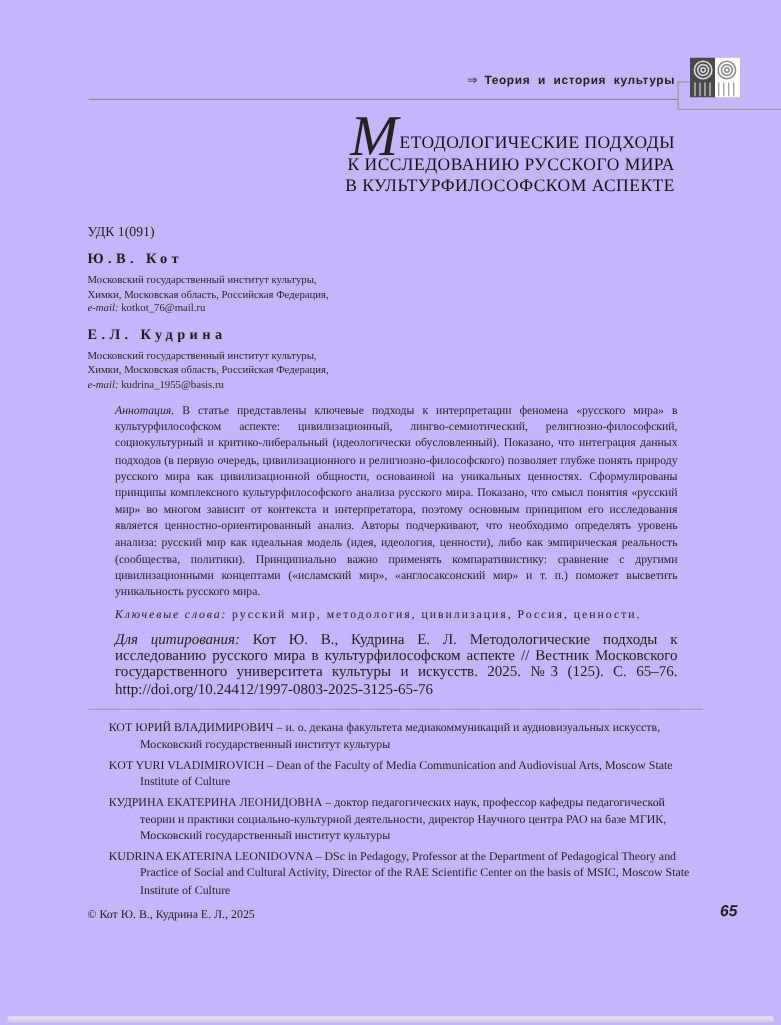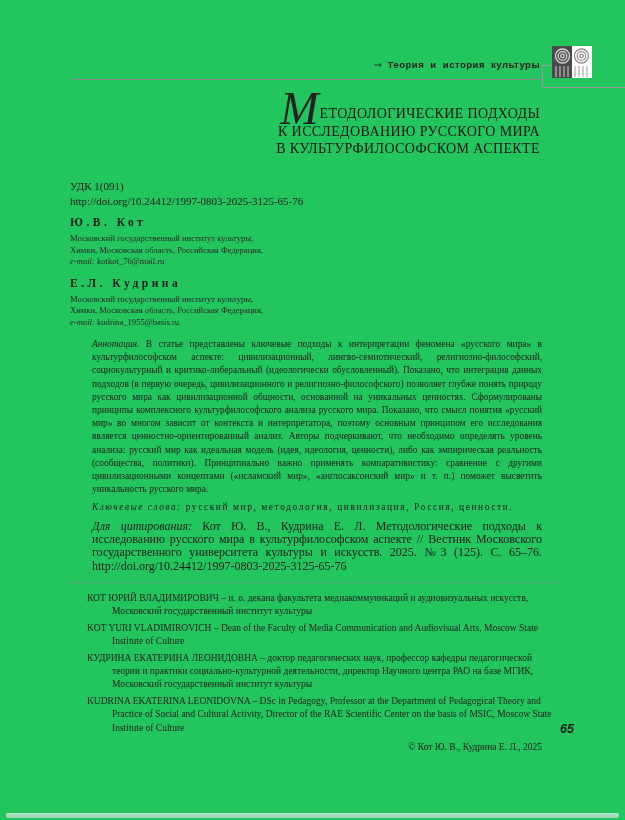--- a/index.html
+++ b/index.html
@@ -1,19 +1,19 @@
 <!DOCTYPE html>
 <html><head>
 <meta charset="utf-8">
 <style>
   html,body{margin:0;padding:0;background:#ffffff;}
   .page{
     position:relative;
     width:625px;height:820px;
-    background:#22c55e;
+    background:#c4b5fd;
     font-family:"Liberation Serif","DejaVu Serif",serif;
     color:#1d1d1d;
     overflow:hidden;
   }
   
   .journal-header{
     position:absolute;top:59px;left:70px;width:470px;
     text-align:right;
     font-family:"Liberation Sans","DejaVu Sans",sans-serif;
     font-weight:bold;font-size:9.5px;letter-spacing:.5px;word-spacing:3px;
@@ -68,27 +68,27 @@
   .dotted-sep{
     border:none;border-top:1.5px dotted #8b8b8b;
     margin:0 0 9px 0;height:0;
   }
   .bio{
     font-size:9.5px;line-height:13.2px;
     margin:0 0 3.5px 17px;padding-left:25px;text-indent:-25px;
     text-align:left;color:#1f1f1f;
   }
   .copyright{
-    font-size:9.5px;text-align:right;margin:7px 20px 0 0;
+    font-size:9.5px;text-align:left;margin:7px 20px 0 0;
   }
   
   .page-number{
     position:absolute;top:722px;left:560px;width:30px;
     font-family:"Liberation Sans","DejaVu Sans",sans-serif;
-    font-weight:bold;font-style:italic;font-size:12.5px;text-align:left;
+    font-weight:bold;font-style:italic;font-size:12.5px;text-align:right;
   }
   
   .page-edge-shadow{
     position:absolute;left:6px;right:6px;bottom:2px;height:5px;
     background:linear-gradient(to bottom,#ffffff,#d6d6d6);
     opacity:.65;border-radius:2px;
   }
 </style>
 </head>
 <body>
@@ -134,21 +134,20 @@
 
   <div class="title-block">
     <div class="title-line1"><span class="title-initial">М</span><span>ЕТОДОЛОГИЧЕСКИЕ ПОДХОДЫ</span></div>
     <div>К ИССЛЕДОВАНИЮ РУССКОГО МИРА</div>
     <div>В КУЛЬТУРФИЛОСОФСКОМ АСПЕКТЕ</div>
   </div>
 
   <div class="flow">
 
     <p class="udk">УДК 1(091)</p>
-    <p class="doi-line">http://doi.org/10.24412/1997-0803-2025-3125-65-76</p>
 
     <p class="author-name">Ю.В. Кот</p>
     <div class="affiliation">
       <div>Московский государственный институт культуры,</div>
       <div>Химки, Московская область, Российская Федерация,</div>
       <div><span class="em-label">e-mail:</span> <span>kotkot_76@mail.ru</span></div>
     </div>
 
     <p class="author-name">Е.Л. Кудрина</p>
     <div class="affiliation">

